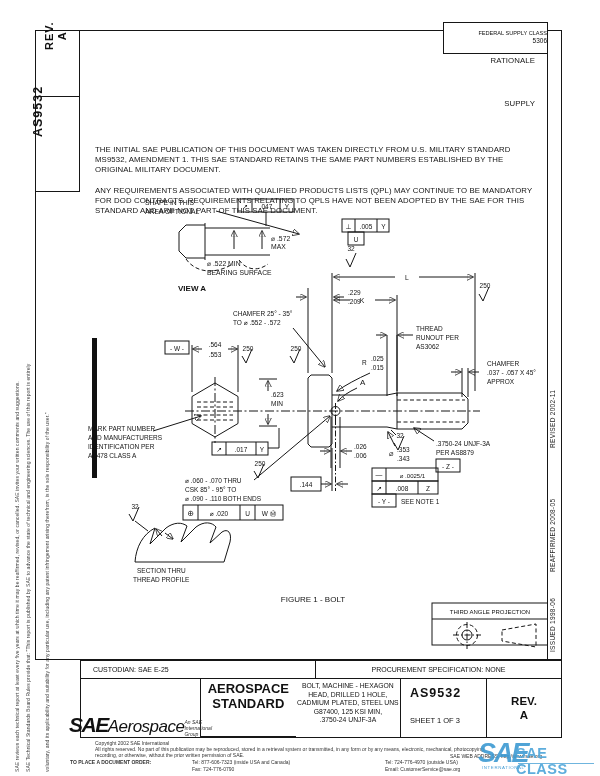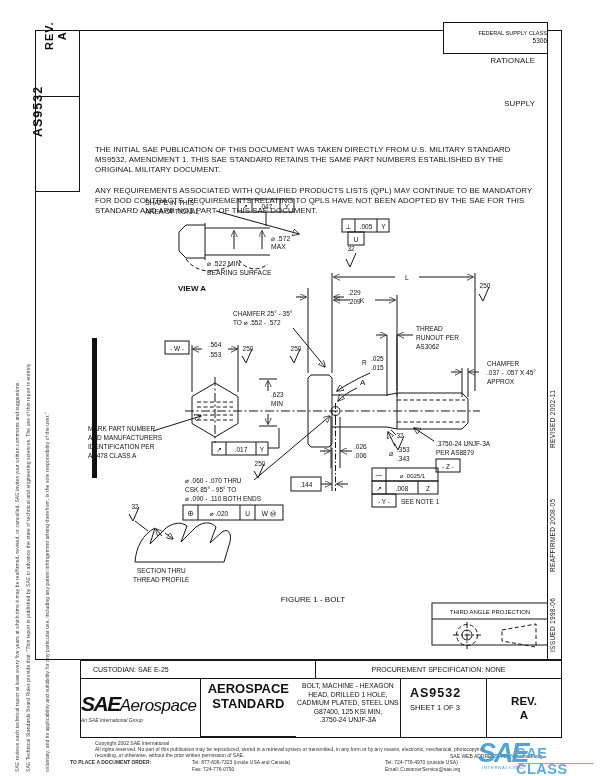--- a/index.html
+++ b/index.html
@@ -16,29 +16,29 @@
   .revline{font-weight:bold;font-size:11px;letter-spacing:1px;text-align:center;line-height:13px;}
   .docnum{font-weight:bold;font-size:12.5px;letter-spacing:1px;}
   .supply{font-size:5.6px;line-height:8px;}
   .titlearea{position:absolute;left:80px;top:660px;width:482px;height:78px;border:1.6px solid #161616;
              box-sizing:border-box;display:flex;flex-direction:column;background:#fff;}
   .custrow{display:flex;height:17px;border-bottom:1.4px solid #161616;font-size:7px;align-items:center;}
   .custcell{width:222px;padding-left:12px;}
   .proccell{flex:1;border-left:1.4px solid #161616;height:100%;display:flex;align-items:center;justify-content:center;}
   .tbrow{display:flex;flex:1;}
   .tbcell{border-right:1.4px solid #161616;box-sizing:border-box;}
-  .logocell{width:120px;display:flex;flex-direction:column;align-items:flex-start;justify-content:center;}
+  .logocell{width:120px;display:flex;align-items:flex-end;justify-content:center;}
   .saetxt{font-style:italic;font-weight:900;font-size:21px;letter-spacing:-1.5px;line-height:20px;}
   .aerotxt{font-style:italic;font-weight:400;font-size:17px;letter-spacing:-.5px;}
   .logosub{font-style:italic;font-size:5px;color:#333;margin-top:1px;}
   .centcell{width:200px;display:flex;flex-direction:row;}
   .ashead{font-weight:bold;font-size:13px;text-align:center;padding:2px 0 1px 0;border-bottom:1.3px solid #161616;}
   .astitle{font-size:6.8px;line-height:8.6px;text-align:center;padding-top:3px;}
   .numcell{width:86px;padding:7px 0 0 9px;}
-  .sheetnum{font-size:7.5px;margin-top:3px;}
+  .sheetnum{font-size:7.5px;margin-top:16px;}
   .revcell{flex:1;border-right:none;display:flex;flex-direction:column;align-items:center;justify-content:center;
            font-weight:bold;font-size:11.5px;line-height:14px;}
   .foot{font-size:5px;color:#333;line-height:6.5px;}
   .wmark{position:absolute;left:478px;top:738px;width:122px;height:38px;}
   .wm-sae{position:absolute;left:0;top:0;font-style:italic;font-weight:900;font-size:27px;
           letter-spacing:-2px;color:#3d9ad2;opacity:.9;}
   .wm-norm{position:absolute;left:38px;top:7px;font-weight:900;font-size:14.5px;letter-spacing:.5px;color:#55a9db;opacity:.95;}
   .wm-sub{position:absolute;left:4px;top:27px;font-size:4.4px;color:#4a9fd5;letter-spacing:.6px;}
   .wm-line{position:absolute;left:40px;top:25px;width:76px;border-top:1px solid #6fb5de;}
   svg text{font-family:"Liberation Sans",sans-serif;font-size:6.8px;fill:#131313;}

